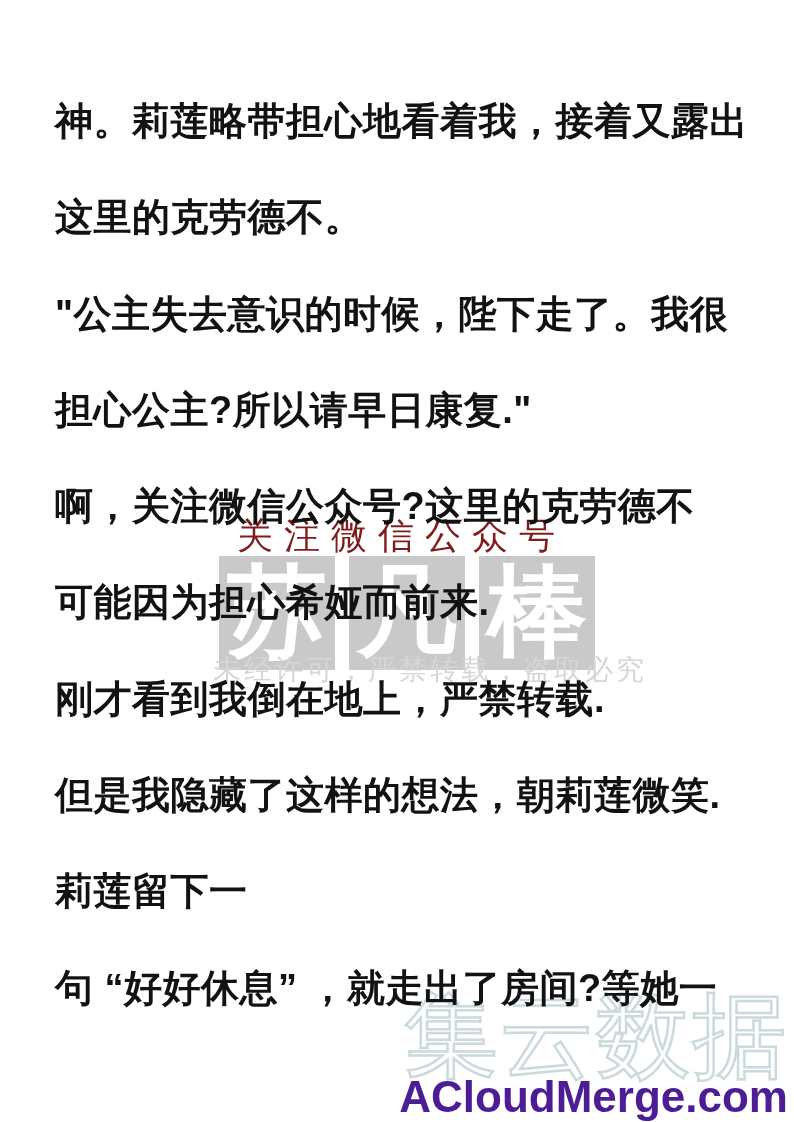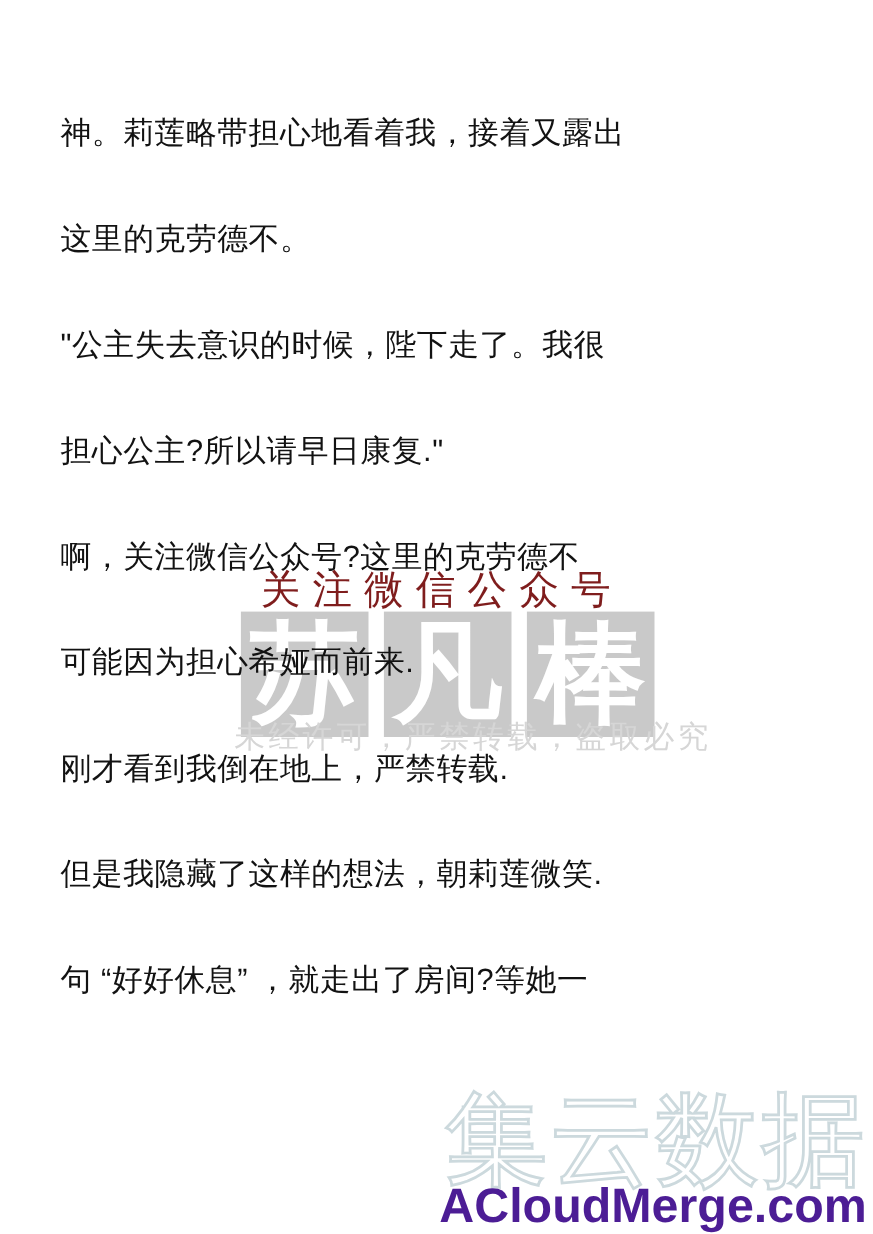--- a/index.html
+++ b/index.html
@@ -23,26 +23,27 @@
   .text-block {
     position: absolute;
     left: 55px;
     top: 98px;
     width: 710px;
     z-index: 2;
   }
   .text-line {
     margin: 0;
     height: 96.3px;
-    font-size: 28px;
+    font-size: 38px;
     line-height: 46px;
     letter-spacing: 0.5px;
     color: #121212;
     white-space: nowrap;
     font-family: "Liberation Sans", sans-serif;
+    font-weight: bold;
   }
 
   
   .wm-center-top {
     position: absolute;
     left: 237px;
     top: 512px;
     z-index: 1;
     font-size: 36px;
     letter-spacing: 11px;
@@ -131,20 +132,21 @@
 
   <div class="text-block">
     <p class="text-line">神。莉莲略带担心地看着我，接着又露出</p>
     <p class="text-line">这里的克劳德不。</p>
     <p class="text-line">"公主失去意识的时候，陛下走了。我很</p>
     <p class="text-line">担心公主?所以请早日康复."</p>
     <p class="text-line">啊，关注微信公众号?这里的克劳德不</p>
     <p class="text-line">可能因为担心希娅而前来.</p>
     <p class="text-line">刚才看到我倒在地上，严禁转载.</p>
     <p class="text-line">但是我隐藏了这样的想法，朝莉莲微笑.</p>
+    <p class="text-line">莉莲留下一</p>
     <p class="text-line">句 “好好休息” ，就走出了房间?等她一</p>
   </div>
 
   <div class="wm-bottom-right">
     <div class="wm-site-name">集云数据</div>
     <div class="wm-site-url">ACloudMerge.com</div>
   </div>
 
 </div>
 

